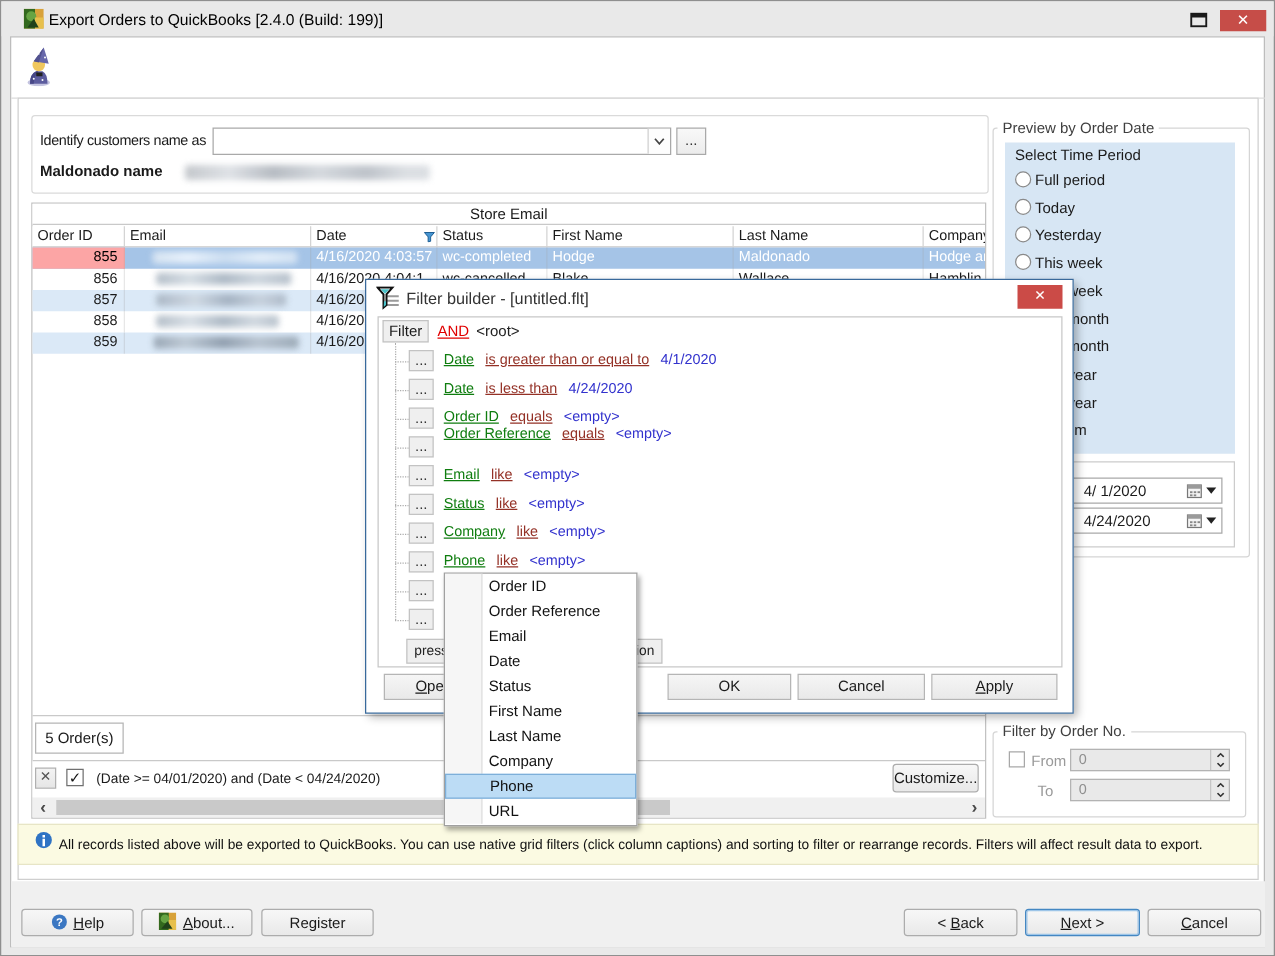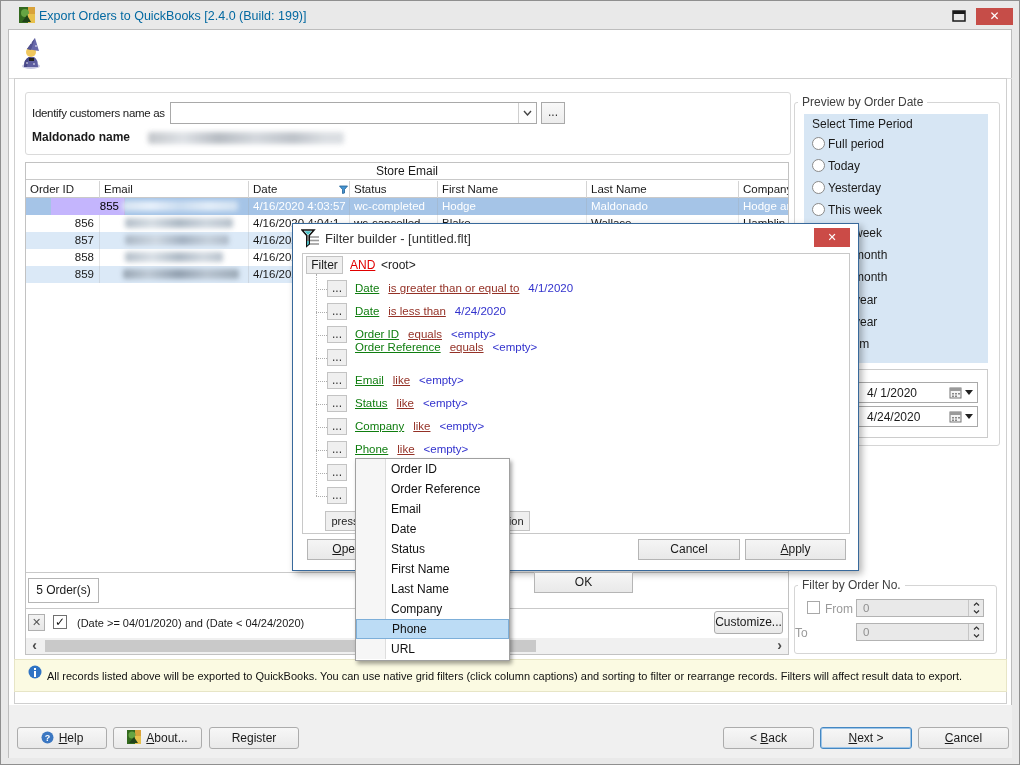--- a/index.html
+++ b/index.html
@@ -7,21 +7,21 @@
   #win{
     position:relative;width:1020px;height:765px;overflow:hidden;
     font-family:"Liberation Sans","DejaVu Sans",sans-serif;font-size:12px;color:#1a1a1a;
     background:#e9e9e9;border:1px solid #8f8f8f;
   }
   .abs{position:absolute;}
   .nowrap{white-space:nowrap;overflow:hidden;}
 
   
   #titlebar{left:0;top:0;width:1018px;height:28px;background:#e9e9e9;}
-  #title-text{left:38px;top:8px;font-size:12.5px;color:#0369a1;}
+  #title-text{left:38px;top:8px;font-size:12.5px;color:#000000;}
   #btn-min{left:950px;top:8px;width:17px;height:14px;}
   #btn-close{left:975px;top:7px;width:37px;height:17px;background:#c64d48;color:#fff;
              text-align:center;line-height:16px;font-size:12px;font-weight:bold;}
 
   
   #client{left:7px;top:28px;width:1004px;height:729px;background:#fff;border:1px solid #bdbdbd;}
   #hdr-title{left:55px;top:40px;font-size:19px;font-weight:bold;color:#000;letter-spacing:.2px;}
   #hdr-sep{left:8px;top:77px;width:1003px;height:0;border-top:1px solid #dcdcdc;}
   #content-panel{left:13px;top:77px;width:993px;height:626px;border:1px solid #cfcfcf;background:#fff;}
 
@@ -46,21 +46,21 @@
   #grid-header{left:25px;top:180px;width:762px;height:17px;border-bottom:1px solid #c9c9c9;background:#fff;}
   .hcell{position:absolute;top:0;height:17px;line-height:17px;padding-left:4px;font-size:11.5px;
          border-right:1px solid #d4d4d4;overflow:hidden;white-space:nowrap;}
   .grid-row{position:absolute;left:25px;width:762px;height:17px;}
   .gcell{position:absolute;top:0;height:17px;line-height:17px;padding-left:4px;font-size:11.5px;
          border-right:1px solid rgba(160,160,160,.25);overflow:hidden;white-space:nowrap;}
   .gcell.num{text-align:right;padding-right:5px;padding-left:0;}
   .row-alt{background:#dbe9f7;}
   .row-sel{background:#a5c4e7;}
   .row-sel .gcell{color:#fff;}
-  .row-sel .gcell.num{color:#000;background:#c4b5fd;margin-left:25px;}
+  .row-sel .gcell.num{color:#000;background:#fca5a5;}
   #grid-footer-sep{left:25px;top:571px;width:762px;height:0;border-top:1px solid #c9c9c9;}
   #order-count{left:27px;top:577px;width:71px;height:25px;border:1px solid #b5b5b5;background:#fff;
                text-align:center;line-height:23px;}
   #filter-panel{left:25px;top:607px;width:762px;height:30px;border-top:1px solid #c9c9c9;background:#fff;}
   #fp-close{left:27px;top:613px;width:17px;height:17px;border:1px solid #b0b0b0;
             background:linear-gradient(#f3f3f3,#e6e6e6);text-align:center;line-height:15px;color:#555;font-size:11px;}
   #fp-check{left:52px;top:614px;width:14px;height:14px;border:1px solid #707070;background:#fff;
             text-align:center;line-height:13px;font-size:12px;color:#111;}
   #fp-text{left:76px;top:616px;font-size:11px;}
   #btn-customize{left:713px;top:610px;width:69px;height:23px;}
@@ -80,21 +80,21 @@
   .radiolabel{position:absolute;color:#1a1a1a;}
   #date-inner{left:798px;top:368px;width:189px;height:69px;}
   .datefield{position:absolute;left:830px;width:147px;height:21px;border:1px solid #a9a9a9;background:#fff;}
   .datetext{position:absolute;left:866px;}
   .datebtn{position:absolute;left:944px;width:31px;height:17px;display:flex;align-items:center;justify-content:center;gap:3px;}
   .tri-down{width:0;height:0;border-left:4px solid transparent;border-right:4px solid transparent;border-top:5px solid #222;}
   #gb-no{left:793px;top:584px;width:203px;height:69px;}
   #gb-no-label{left:797px;top:577px;}
   #no-check{left:806px;top:600px;width:13px;height:13px;border:1px solid #a8a8a8;background:#fff;}
   #no-from{left:824px;top:601px;color:#9a9a9a;}
-  #no-to{left:794px;top:625px;color:#9a9a9a;text-align:center;}
+  #no-to{left:829px;top:625px;color:#9a9a9a;text-align:center;}
   .spinner{position:absolute;left:855px;width:128px;height:18px;border:1px solid #b3b3b3;background:#e9e9e9;}
   .spinval{position:absolute;left:6px;color:#8f8f8f;font-size:11.5px;}
   .spinbtns{position:absolute;left:111px;width:16px;height:16px;display:flex;flex-direction:column;}
   .spinbtns div{flex:1;border-left:1px solid #c6c6c6;display:flex;align-items:center;justify-content:center;}
 
   
   #info-bar{left:13px;top:658px;width:993px;height:33px;background:#fbfae2;border:1px solid #e7e5c6;}
   #info-text{left:46px;top:669px;color:#111;font-size:11px;}
 
   
@@ -127,21 +127,21 @@
   .cond-text{position:absolute;left:354px;white-space:nowrap;font-size:11.5px;}
   .cond-field{color:#0f7d0f;text-decoration:underline;margin-right:9px;}
   .cond-op{color:#943126;text-decoration:underline;margin-right:9px;}
   .cond-val{color:#3232cd;}
   #dlg-add-btn{left:324px;top:510px;width:205px;height:20px;border:1px solid #c3c3c3;background:#efefef;
                text-align:center;line-height:18px;color:#222;overflow:hidden;white-space:nowrap;font-size:11px;}
   .dlgbtn{position:absolute;top:538px;height:21px;border:1px solid #b5b5b5;
           background:linear-gradient(#f5f5f5,#e9e9e9);text-align:center;line-height:19px;}
   #dlg-open{left:306px;width:90px;}
   #dlg-save{left:404px;width:90px;}
-  #dlg-ok{left:533px;width:99px;margin-top:33px;}
+  #dlg-ok{left:533px;width:99px;}
   #dlg-cancel{left:637px;width:102px;}
   #dlg-apply{left:744px;width:101px;}
 
   
   #dropdown{left:354px;top:457px;width:155px;height:203px;background:#fff;border:1px solid #a0a0a0;
             box-shadow:2px 3px 4px rgba(0,0,0,.35);}
   #dd-gutter{left:355px;top:458px;width:30px;height:200px;background:#f6f6f6;border-right:1px solid #dedede;}
   .dd-item{position:absolute;left:355px;width:153px;height:20px;line-height:20px;padding-left:35px;color:#111;}
   .dd-item.sel{background:#bcdcf5;border:1px solid #7dafd9;line-height:18px;}
 

